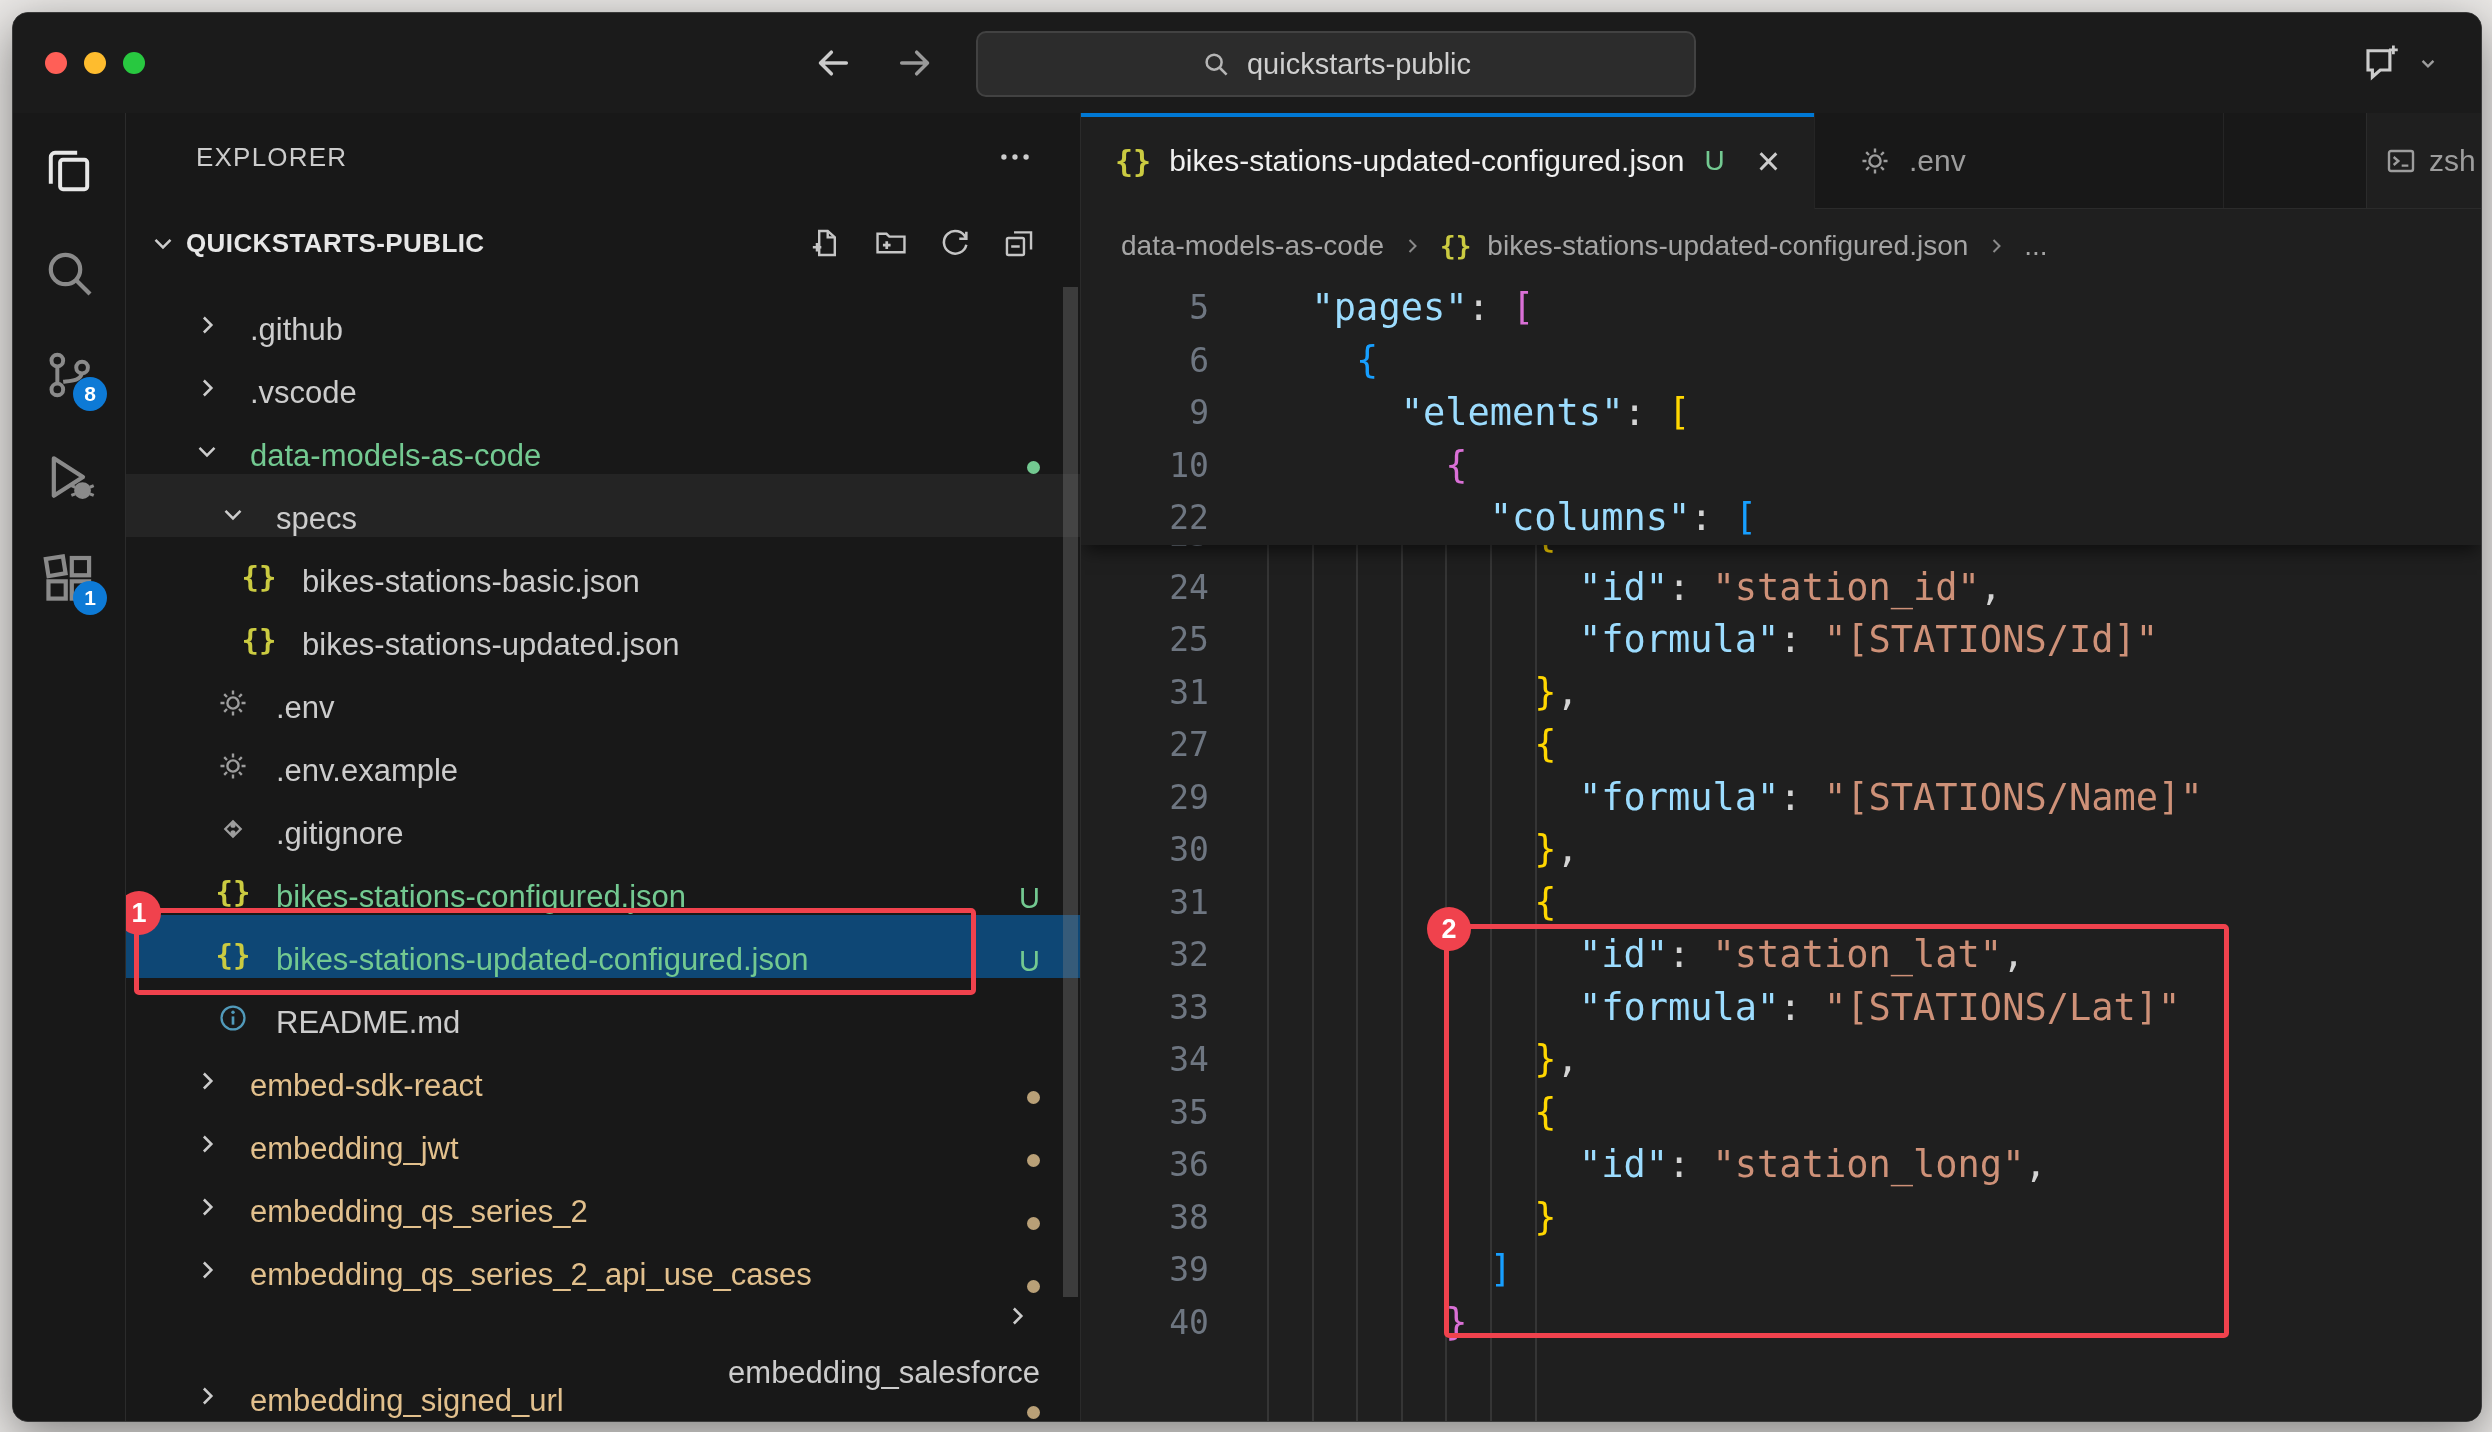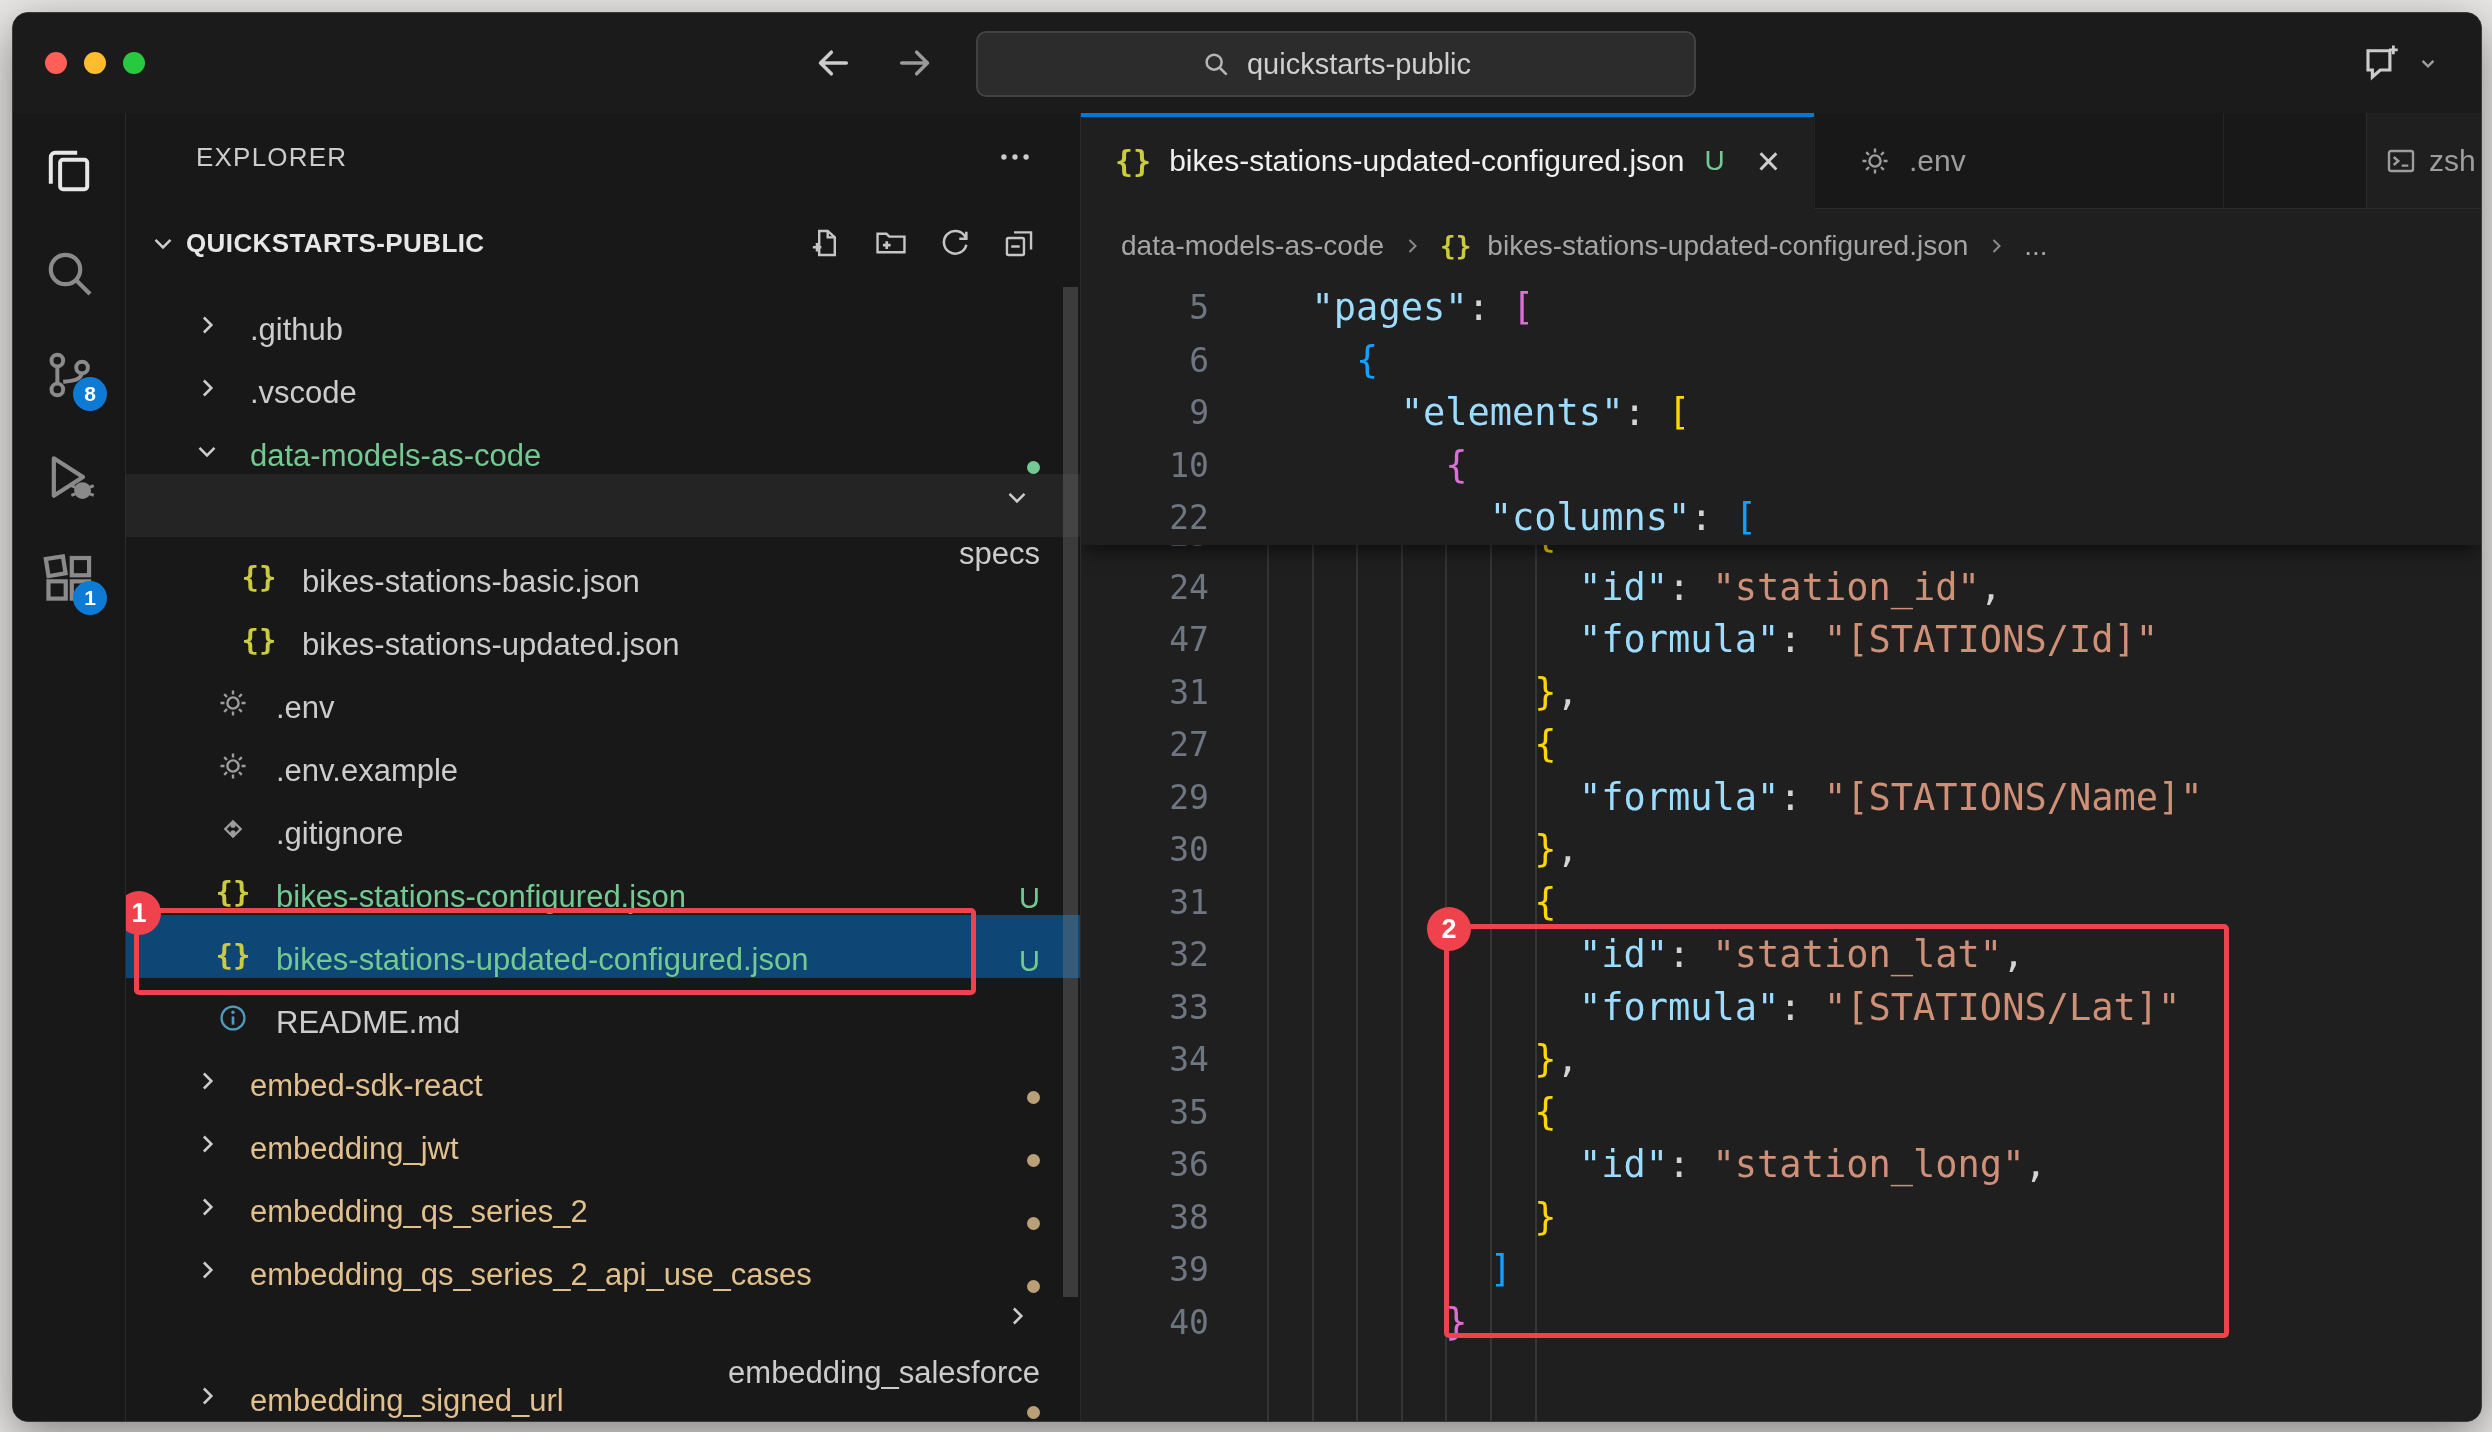--- a/index.html
+++ b/index.html
@@ -34,21 +34,21 @@
   .sb-header{height:88px;display:flex;align-items:center;padding:0 46px 0 70px;text-align:right;}
   .sb-title{color:#cccccc;font-size:26px;letter-spacing:1.2px;}
   .sb-more{margin-left:auto;width:38px;height:38px;color:#cccccc;}
   .sb-section{height:84px;display:flex;align-items:center;padding:0 44px 0 22px;}
   .sec-chev{width:30px;height:30px;color:#cccccc;}
   .sec-title{color:#e7e7e7;font-size:26px;font-weight:bold;letter-spacing:.4px;margin-left:8px;}
   .sec-actions{margin-left:auto;display:flex;gap:30px;}
   .sec-btn{width:34px;height:34px;color:#c5c5c5;}
   .tree{position:relative;}
   .tree-row{height:63px;display:flex;align-items:flex-end;color:#cccccc;font-size:31px;padding-right:40px;position:relative;white-space:nowrap;gap:16px;}
-  .tree-row.hl{background:rgba(255,255,255,.055);flex-direction:column;}
+  .tree-row.hl{background:rgba(255,255,255,.055);}
   .tree-row.sel{background:#0e4775;}
   .tr-chevron,.tr-ico{width:46px;height:46px;display:flex;align-items:center;justify-content:center;flex:0 0 46px;color:#cccccc;}
   .tr-chevron svg{width:30px;height:30px;}
   .tr-ico svg{width:32px;height:32px;}
   .json-glyph{font-family:"DejaVu Sans Mono",monospace;font-weight:bold;color:#cbcb41;font-size:29px;}
   .ico-gear{color:#9d9d9d;}.ico-git{color:#9d9d9d;}.ico-info{color:#519aba;}
   .tr-label{margin-left:4px;}
   .c-green{color:#73c991;}
   .c-yellow{color:#e2c08d;}
   .badge-u{margin-left:auto;color:#73c991;font-size:29px;}
@@ -449,21 +449,21 @@
         <div class="code">
             <div class="cl">
               <span class="ln">23</span>
               <span class="ct"><span class="t-ws">            </span><span class="t-b1">{</span></span>
             </div>
             <div class="cl">
               <span class="ln">24</span>
               <span class="ct"><span class="t-ws">              </span><span class="t-key">"id"</span><span class="t-pun">: </span><span class="t-str">"station_id"</span><span class="t-pun">,</span></span>
             </div>
             <div class="cl">
-              <span class="ln">47</span>
+              <span class="ln">25</span>
               <span class="ct"><span class="t-ws">              </span><span class="t-key">"formula"</span><span class="t-pun">: </span><span class="t-str">"[STATIONS/Id]"</span></span>
             </div>
             <div class="cl">
               <span class="ln">31</span>
               <span class="ct"><span class="t-ws">            </span><span class="t-b1">}</span><span class="t-pun">,</span></span>
             </div>
             <div class="cl">
               <span class="ln">27</span>
               <span class="ct"><span class="t-ws">            </span><span class="t-b1">{</span></span>
             </div>

